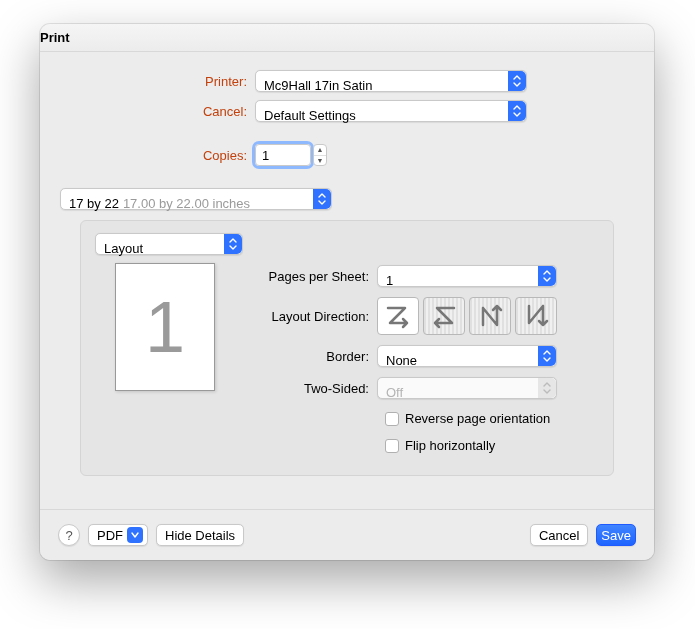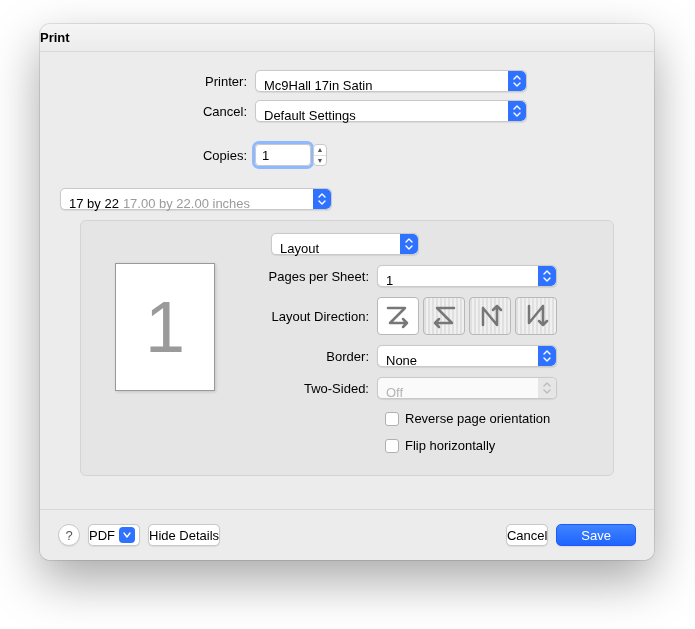--- a/index.html
+++ b/index.html
@@ -42,21 +42,21 @@
   }
   .row {
     display: flex;
     align-items: center;
     margin-bottom: 8px;
   }
   .row .label {
     width: 195px;
     text-align: right;
     padding-right: 8px;
-    color: #000000;
+    color: #c2410c;
   }
   .popup {
     position: relative;
     background: #fff;
     border: 1px solid #c9c9c9;
     border-radius: 5px;
     height: 22px;
     display: flex;
     align-items: center;
     padding: 9px 24px 0 8px;
@@ -109,20 +109,21 @@
     margin: 10px 20px 0 20px;
     background:#e5e5e5;
     border:1px solid #d4d4d4;
     border-radius:6px;
     padding: 12px 14px 16px 14px;
     position:relative;
   }
   .panel-top {
     display:flex;
     margin-bottom:10px;
+    flex-direction:column;
   }
   .panel-top .spacer { width: 176px; }
   .preview-box {
     position:absolute;
     left: 34px; top: 42px;
     width: 100px; height: 128px;
     background:#fff;
     border:1px solid #999;
     box-shadow: 1px 1px 3px rgba(0,0,0,0.15);
     display:flex; align-items:center; justify-content:center;
@@ -178,33 +179,33 @@
     background:#ececec;
   }
   .helpbtn {
     width:22px; height:22px; border-radius:50%;
     border:1px solid #c9c9c9; background:#fff;
     display:flex;align-items:center;justify-content:center;
     font-size:13px; color:#555;
     box-shadow:0 1px 1px rgba(0,0,0,0.08);
   }
   .btn {
-    height:22px; padding:0 0;
+    height:22px; padding:0 8px;
     border:1px solid #c9c9c9; border-radius:5px;
     background:#fff;
     display:flex; align-items:center; justify-content:center;
     font-size:13px;
     box-shadow:0 0.5px 1px rgba(0,0,0,0.08);
   }
   .btn.primary {
     background: linear-gradient(#3f84ff,#1f64ff);
     border-color:#1f5aff;
     color:#fff;
     font-weight:500;
-    padding:0 24px;
+    padding:0 4px;
   }
   .footer .spacer { flex:1; }
   .pdfbtn { display:flex; align-items:center; gap:4px; padding-right:4px;}
   .pdfbtn .end {
     width:16px;height:16px;background:#2e72ff;border-radius:4px;
     display:flex;align-items:center;justify-content:center;
   }
 </style>
 </head>
 <body>

